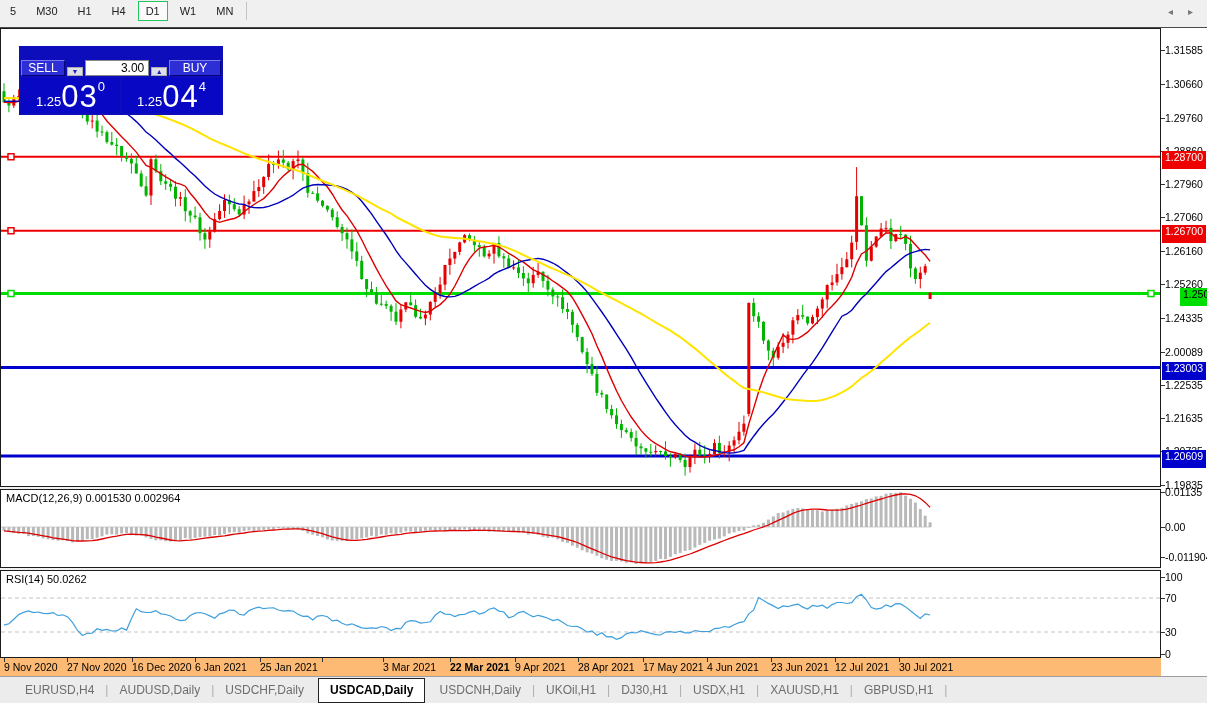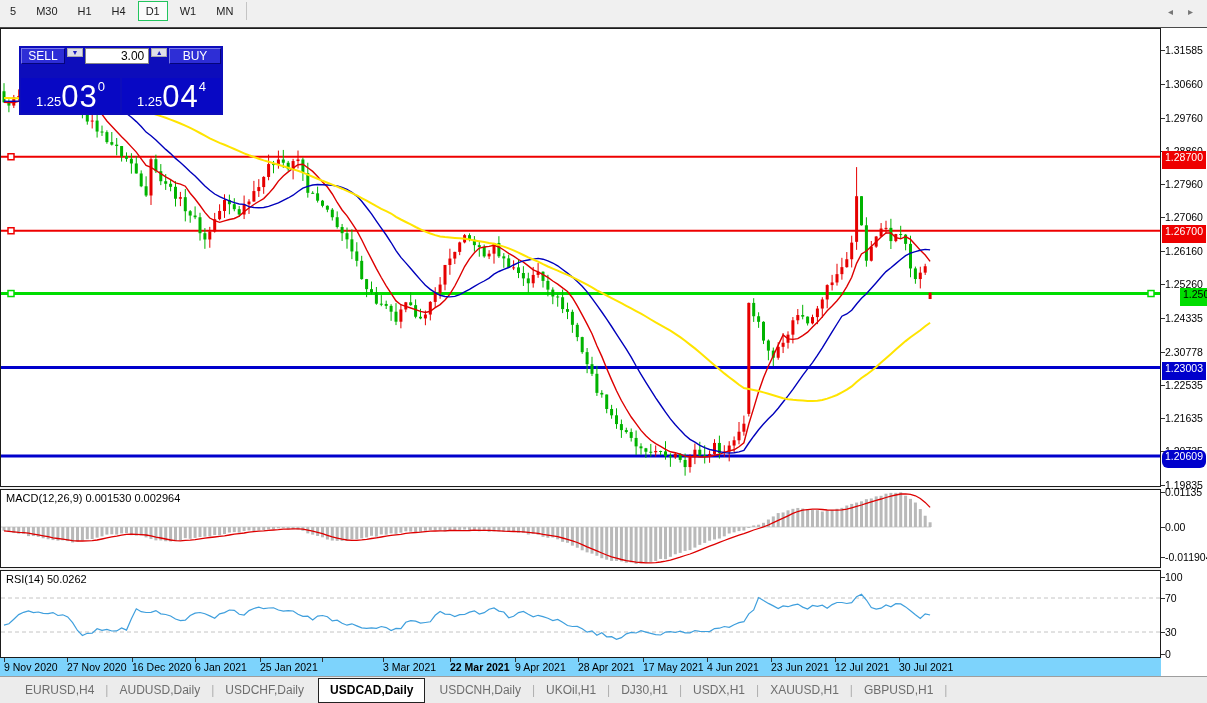--- a/index.html
+++ b/index.html
@@ -15,38 +15,38 @@
   .pane{position:absolute;left:0;background:#fff;border:1px solid #1b1b1b;box-sizing:border-box;}
   #pane-main{top:28px;width:1161px;height:459px;}
   #pane-macd{top:489px;width:1161px;height:79px;}
   #pane-rsi{top:570px;width:1161px;height:88px;}
   .pane svg{position:absolute;left:0;top:0;}
   .pane-label{position:absolute;left:5px;top:2px;font-size:11px;color:#000;z-index:4;white-space:nowrap;}
   .chart-title{position:absolute;left:6px;top:3px;font-size:12px;color:#000;z-index:5;white-space:nowrap;}
   .chart-title .tri{font-size:9px;margin-right:4px;}
   
   .trade-panel{position:absolute;left:18px;top:17px;width:204px;z-index:6;background:#0d0dbb;padding:2px;box-sizing:border-box;}
-  .tp-row1{display:flex;align-items:flex-start;height:28px;gap:2px;}
+  .tp-row1{display:flex;align-items:flex-end;height:28px;gap:2px;}
   .tp-btn{flex:0 0 auto;background:#2e2ed6;color:#fff;font-size:12px;border:1px solid #7a7ae8;border-right-color:#05057a;border-bottom-color:#05057a;display:flex;align-items:center;justify-content:center;cursor:pointer;}
   .tp-sell{width:42px;}
   .tp-buy{width:50px;margin-left:auto;}
   .tp-spin{width:15px;background:#dfdfe9;border:1px solid #aaa;color:#2020c0;font-size:7px;display:flex;align-items:center;justify-content:center;cursor:pointer;}
   .tp-vol{width:64px;background:#fff;color:#000;font-size:12px;border:1px solid #888;display:flex;align-items:center;justify-content:flex-end;padding-right:4px;}
   .tp-row2{display:flex;margin-top:2px;height:35px;gap:2px;}
   .tp-price{flex:1;background:#0808c4;color:#fff;display:flex;align-items:flex-end;justify-content:center;padding-bottom:1px;}
   .tp-price .small{font-size:13px;line-height:20px;}
   .tp-price .big{font-size:31px;line-height:31px;letter-spacing:1px;}
   .tp-price .sup{font-size:13px;line-height:13px;align-self:flex-start;margin-top:2px;}
   
   .axis-col{position:absolute;left:1161px;top:28px;width:46px;height:648px;background:#fff;}
   .axis-label{position:absolute;left:4px;font-size:10.5px;color:#000;white-space:nowrap;text-align:right;}
   .axis-tick{position:absolute;left:0;width:4px;height:1px;background:#333;}
   .price-tag{position:absolute;left:1px;min-width:42px;height:18px;font-size:10.5px;line-height:13px;text-align:center;z-index:3;padding:0 1px;}
   
-  .date-axis{position:absolute;top:658px;left:0;width:1161px;height:18px;background:#7dd3fc;}
+  .date-axis{position:absolute;top:658px;left:0;width:1161px;height:18px;background:#fdba74;}
   .date-label{position:absolute;top:3px;font-size:10.5px;color:#000;white-space:nowrap;}
   .date-tick{position:absolute;top:0;width:1px;height:4px;background:#333;}
   
   .tabbar{position:absolute;top:676px;left:0;width:1207px;height:27px;background:#ececec;border-top:1px solid #9e9e9e;display:flex;align-items:center;padding-left:14px;box-sizing:border-box;}
   .tab{font-size:12px;color:#6e6e6e;padding:0 11px;height:23px;line-height:23px;cursor:pointer;white-space:nowrap;}
   .tab.active{background:#fff;border:1px solid #222;color:#000;font-weight:bold;height:25px;line-height:23px;box-sizing:border-box;}
   .tab-sep{color:#aeaeae;font-size:12px;}
   .tab-scroll{position:absolute;top:6px;font-size:10px;color:#777;cursor:pointer;}
 </style>
 </head>
@@ -703,35 +703,35 @@
       <div class="axis-label" style="top: 150.125px;">1.27960</div>
       <div class="axis-tick" style="top: 156.125px;"></div>
       <div class="axis-label" style="top: 183.425px;">1.27060</div>
       <div class="axis-tick" style="top: 189.425px;"></div>
       <div class="axis-label" style="top: 216.725px;">1.26160</div>
       <div class="axis-tick" style="top: 222.725px;"></div>
       <div class="axis-label" style="top: 250.025px;">1.25260</div>
       <div class="axis-tick" style="top: 256.025px;"></div>
       <div class="axis-label" style="top: 284.25px;">1.24335</div>
       <div class="axis-tick" style="top: 290.25px;"></div>
-      <div class="axis-label" style="top: 317.55px;">2.30778</div>
+      <div class="axis-label" style="top: 317.55px;">2.00089</div>
       <div class="axis-tick" style="top: 323.55px;"></div>
       <div class="axis-label" style="top: 350.85px;">1.22535</div>
       <div class="axis-tick" style="top: 356.85px;"></div>
       <div class="axis-label" style="top: 384.15px;">1.21635</div>
       <div class="axis-tick" style="top: 390.15px;"></div>
       <div class="axis-label" style="top: 417.45px;">1.20735</div>
       <div class="axis-tick" style="top: 423.45px;"></div>
       <div class="axis-label" style="top: 450.75px;">1.19835</div>
       <div class="axis-tick" style="top: 456.75px;"></div>
       <div class="price-tag" style="top: 122.745px; background: rgb(238, 0, 0); color: rgb(255, 255, 255);">1.28700</div>
       <div class="price-tag" style="top: 196.745px; background: rgb(238, 0, 0); color: rgb(255, 255, 255);">1.26700</div>
       <div class="price-tag" style="top: 259.534px; background: rgb(0, 221, 0); color: rgb(0, 0, 0); margin-left: 18px;">1.25003</div>
       <div class="price-tag" style="top: 333.534px; background: rgb(0, 0, 204); color: rgb(255, 255, 255);">1.23003</div>
-      <div class="price-tag" style="top: 422.112px; background: rgb(0, 0, 204); color: rgb(255, 255, 255); border-radius: 6px;">1.20609</div>
+      <div class="price-tag" style="top: 422.112px; background: rgb(0, 0, 204); color: rgb(255, 255, 255);">1.20609</div>
       <div class="axis-label" style="top: 458.008px;">0.01135</div>
       <div class="axis-tick" style="top: 464.008px;"></div>
       <div class="axis-label" style="top: 493px;">0.00</div>
       <div class="axis-tick" style="top: 499px;"></div>
       <div class="axis-label" style="top: 522.905px;">-0.011904</div>
       <div class="axis-tick" style="top: 528.905px;"></div>
       <div class="axis-label" style="top: 542.5px;">100</div>
       <div class="axis-tick" style="top: 548.5px;"></div>
       <div class="axis-label" style="top: 564px;">70</div>
       <div class="axis-tick" style="top: 570px;"></div>

